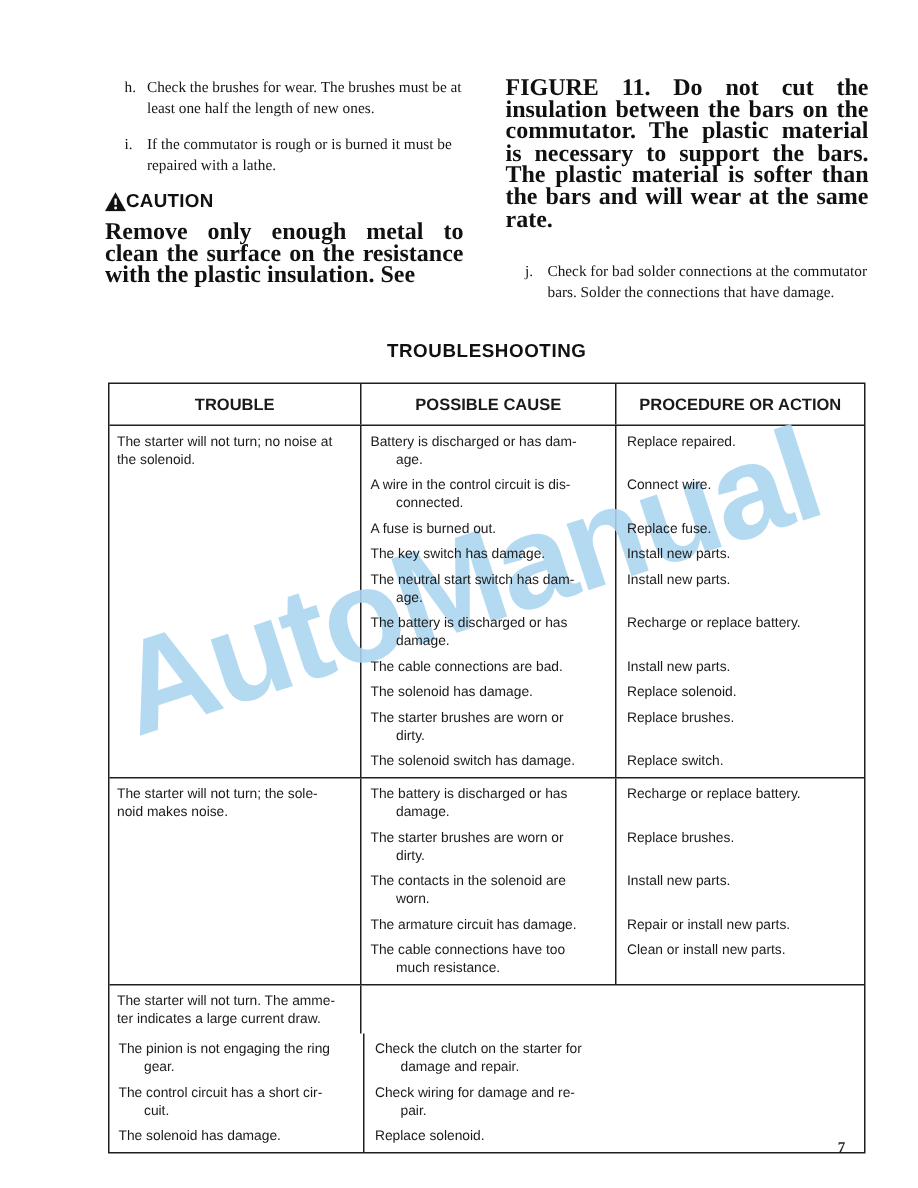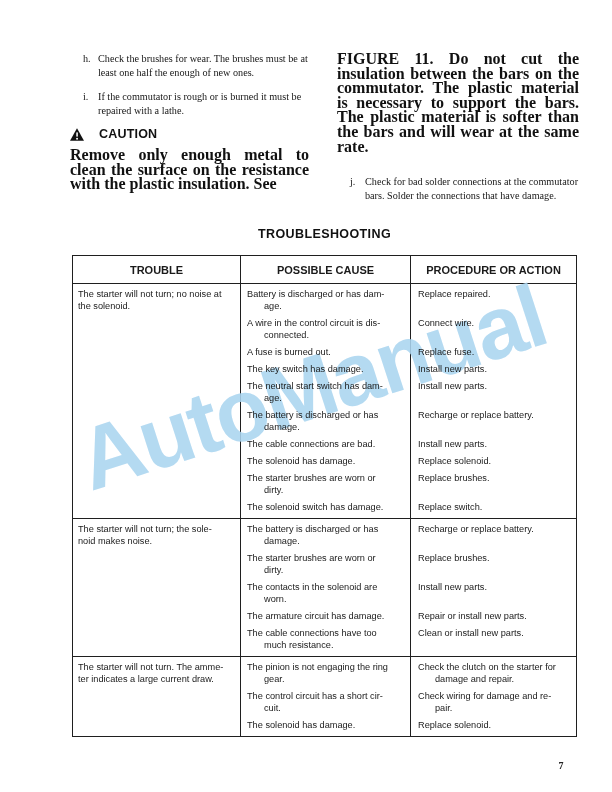--- a/index.html
+++ b/index.html
@@ -10,21 +10,21 @@
   }
   .page { position:absolute; inset:0; }
 
   
   .colL { position:absolute; left:70px; top:52px; width:239px; }
   .colR { position:absolute; left:337px; top:52px; width:242px; }
   .li { display:flex; margin:0 0 9px 13px; font-size:10.2px; line-height:14.3px; }
   .lbl { flex:0 0 15px; }
   .ltx { flex:1; }
   .chead {
-    margin:5px 0 7px 0; display:flex; align-items:center; gap:15px;
+    margin:5px 0 7px 0; display:flex; align-items:center; gap:0;
     font-family:"Liberation Sans", sans-serif; font-weight:bold; font-size:12.5px;
     letter-spacing:.2px; color:#111;
   }
   .cicon { display:inline-flex; }
   .bpara { margin:0; font-weight:bold; font-size:16px; line-height:14.6px; text-align:justify; color:#111; }
   .colR .bpara { margin-bottom:21px; }
 
   
   .stitle {
     position:absolute; left:72px; top:227px; width:505px; margin:0; text-align:center;
@@ -46,21 +46,21 @@
     position:absolute; left:72px; top:255px; width:505px;
     border:1.5px solid #1f1f1f; font-family:"Liberation Sans", sans-serif;
     font-size:9.2px; line-height:12px; color:#1a1a1a;
   }
   .thead { display:flex; height:28px; border-bottom:1px solid #1f1f1f; font-weight:bold; font-size:11px; }
   .hc  { display:flex; align-items:center; justify-content:center; }
   .hc1 { width:168px; border-right:1px solid #1f1f1f; }
   .hc2 { width:170px; border-right:1px solid #1f1f1f; }
   .hc3 { flex:1; }
   .trow { display:flex; border-bottom:1px solid #1f1f1f; }
-  .trow:last-child { border-bottom:none; }
+  .trow:last-child { border-bottom:none;flex-direction:column; }
   .c1 { width:168px; border-right:1px solid #1f1f1f; padding:4px 4px 4px 5px; }
   .pairs { flex:1; position:relative; padding-top:4px; display:flex; flex-direction:column; }
   .pairs::before { content:""; position:absolute; left:169px; top:0; bottom:0; width:1px; background:#1f1f1f; }
   .pair { display:flex; }
   .cause  { width:170px; padding:0 5px 5px 6px; }
   .action { flex:1; padding:0 4px 5px 7px; }
   .zt { display:block; position:relative; z-index:2; white-space:pre; }
   .hang { padding-left:17px; text-indent:-17px; }
 
   .pageno {
@@ -69,21 +69,21 @@
   }
 </style>
 </head>
 <body>
 
 <div class="page">
 
   <div class="colL">
     <div class="li">
       <span class="lbl">h.</span>
-      <span class="ltx">Check the brushes for wear. The brushes must be at least one half the enough of new ones.</span>
+      <span class="ltx">Check the brushes for wear. The brushes must be at least one half the length of new ones.</span>
     </div>
     <div class="li">
       <span class="lbl">i.</span>
       <span class="ltx">If the commutator is rough or is burned it must be repaired with a lathe.</span>
     </div>
     <div class="chead">
       <span class="cicon">
         <svg width="14" height="13" viewBox="0 0 20 18" aria-hidden="true">
           <path d="M10 0 L20 18 L0 18 Z" fill="#111"></path>
           <rect x="9" y="6" width="2.2" height="6" fill="#fff"></rect>

